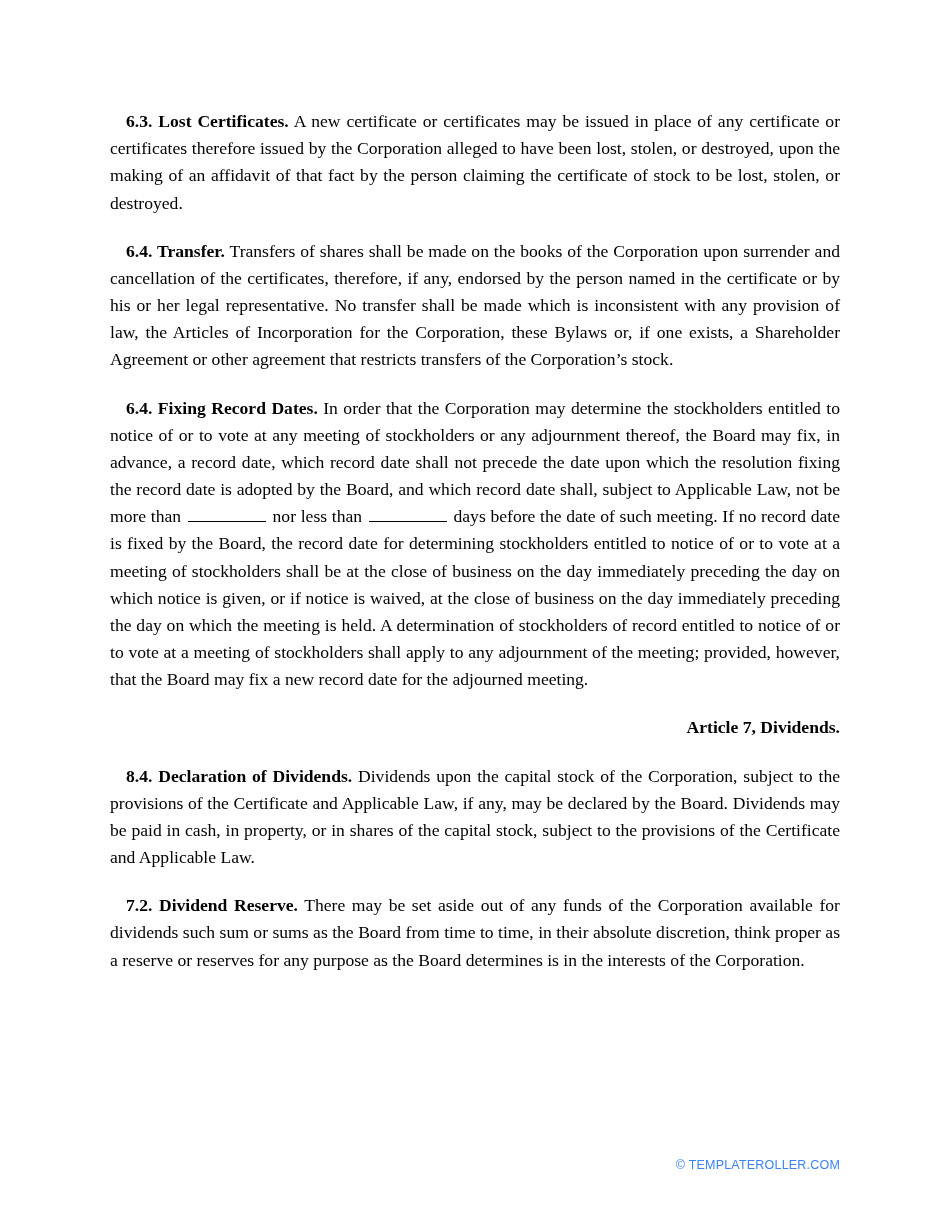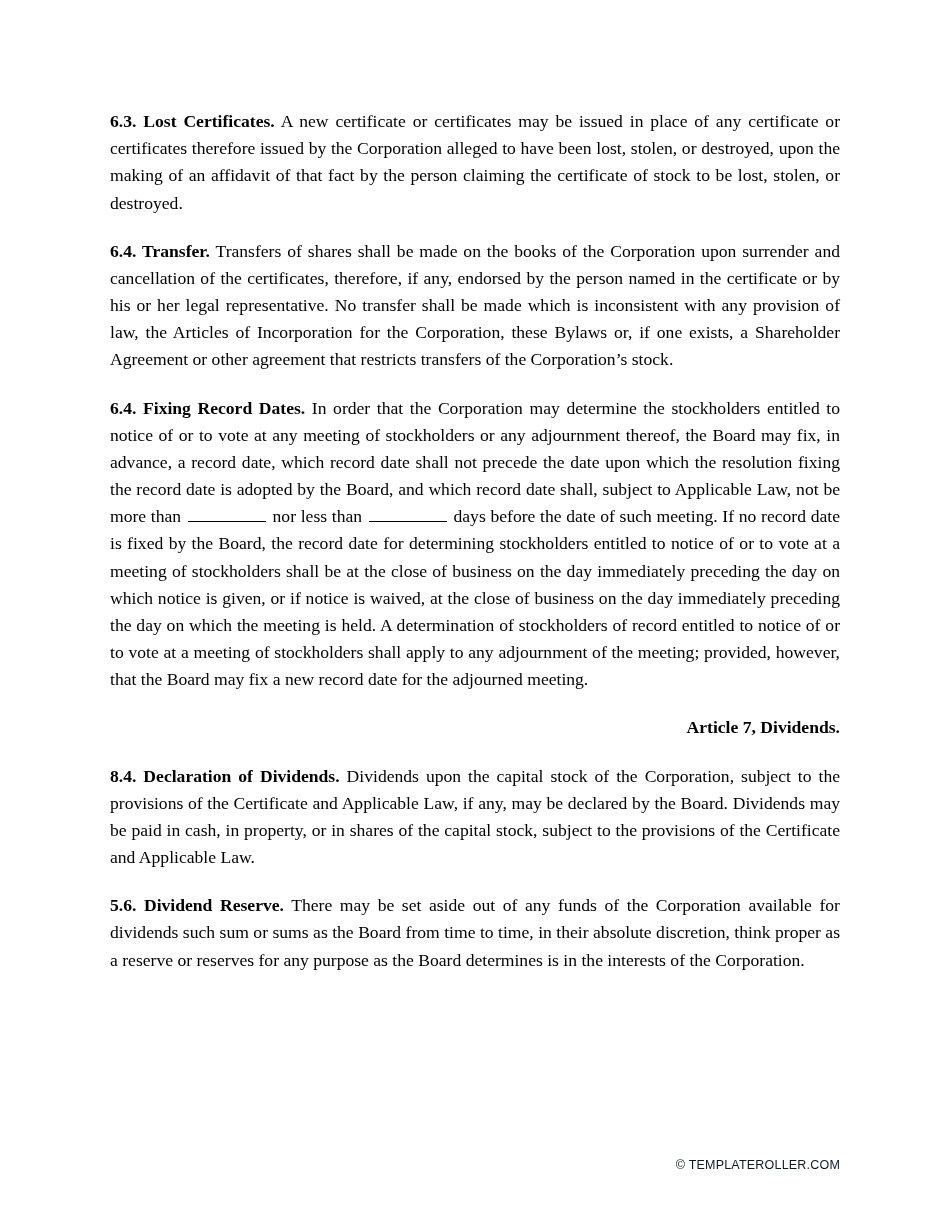--- a/index.html
+++ b/index.html
@@ -34,37 +34,38 @@
   }
   .heading {
     font-size: 17.6px;
     line-height: 1.545;
     font-weight: bold;
     margin: 0 0 21px 0;
     text-align: right;
   }
   .lead {
     font-weight: bold;
+    margin-left: 16px;
   }
   .blank {
     display: inline-block;
     border-bottom: 1px solid #000;
     width: 78px;
     height: 0.95em;
     vertical-align: baseline;
     margin: 0 2px;
   }
   .footer {
     position: absolute;
     right: 110px;
     bottom: 58px;
     font-family: "Liberation Sans", sans-serif;
     font-size: 12.5px;
     letter-spacing: 0.2px;
-    color: #0f172a;
+    color: #3b82f6;
     text-align: right;
     white-space: nowrap;
   }
 </style>
 </head>
 <body>
 
 <div class="page">
 
   <p class="para">
@@ -79,21 +80,21 @@
     <span class="lead">6.4. Fixing Record Dates.</span><span> In order that the Corporation may determine the stockholders entitled to notice of or to vote at any meeting of stockholders or any adjournment thereof, the Board may fix, in advance, a record date, which record date shall not precede the date upon which the resolution fixing the record date is adopted by the Board, and which record date shall, subject to Applicable Law, not be more than </span><span class="blank"></span><span> nor less than </span><span class="blank"></span><span> days before the date of such meeting. If no record date is fixed by the Board, the record date for determining stockholders entitled to notice of or to vote at a meeting of stockholders shall be at the close of business on the day immediately preceding the day on which notice is given, or if notice is waived, at the close of business on the day immediately preceding the day on which the meeting is held. A determination of stockholders of record entitled to notice of or to vote at a meeting of stockholders shall apply to any adjournment of the meeting; provided, however, that the Board may fix a new record date for the adjourned meeting.</span>
   </p>
 
   <p class="heading">Article 7, Dividends.</p>
 
   <p class="para">
     <span class="lead">8.4. Declaration of Dividends.</span><span> Dividends upon the capital stock of the Corporation, subject to the provisions of the Certificate and Applicable Law, if any, may be declared by the Board. Dividends may be paid in cash, in property, or in shares of the capital stock, subject to the provisions of the Certificate and Applicable Law.</span>
   </p>
 
   <p class="para">
-    <span class="lead">5.6. Dividend Reserve.</span><span> There may be set aside out of any funds of the Corporation available for dividends such sum or sums as the Board from time to time, in their absolute discretion, think proper as a reserve or reserves for any purpose as the Board determines is in the interests of the Corporation.</span>
+    <span class="lead">7.2. Dividend Reserve.</span><span> There may be set aside out of any funds of the Corporation available for dividends such sum or sums as the Board from time to time, in their absolute discretion, think proper as a reserve or reserves for any purpose as the Board determines is in the interests of the Corporation.</span>
   </p>
 
 
   <div class="footer">
     <span>© TEMPLATEROLLER.COM</span>
   </div>
 
 </div>
 
 </body></html>

